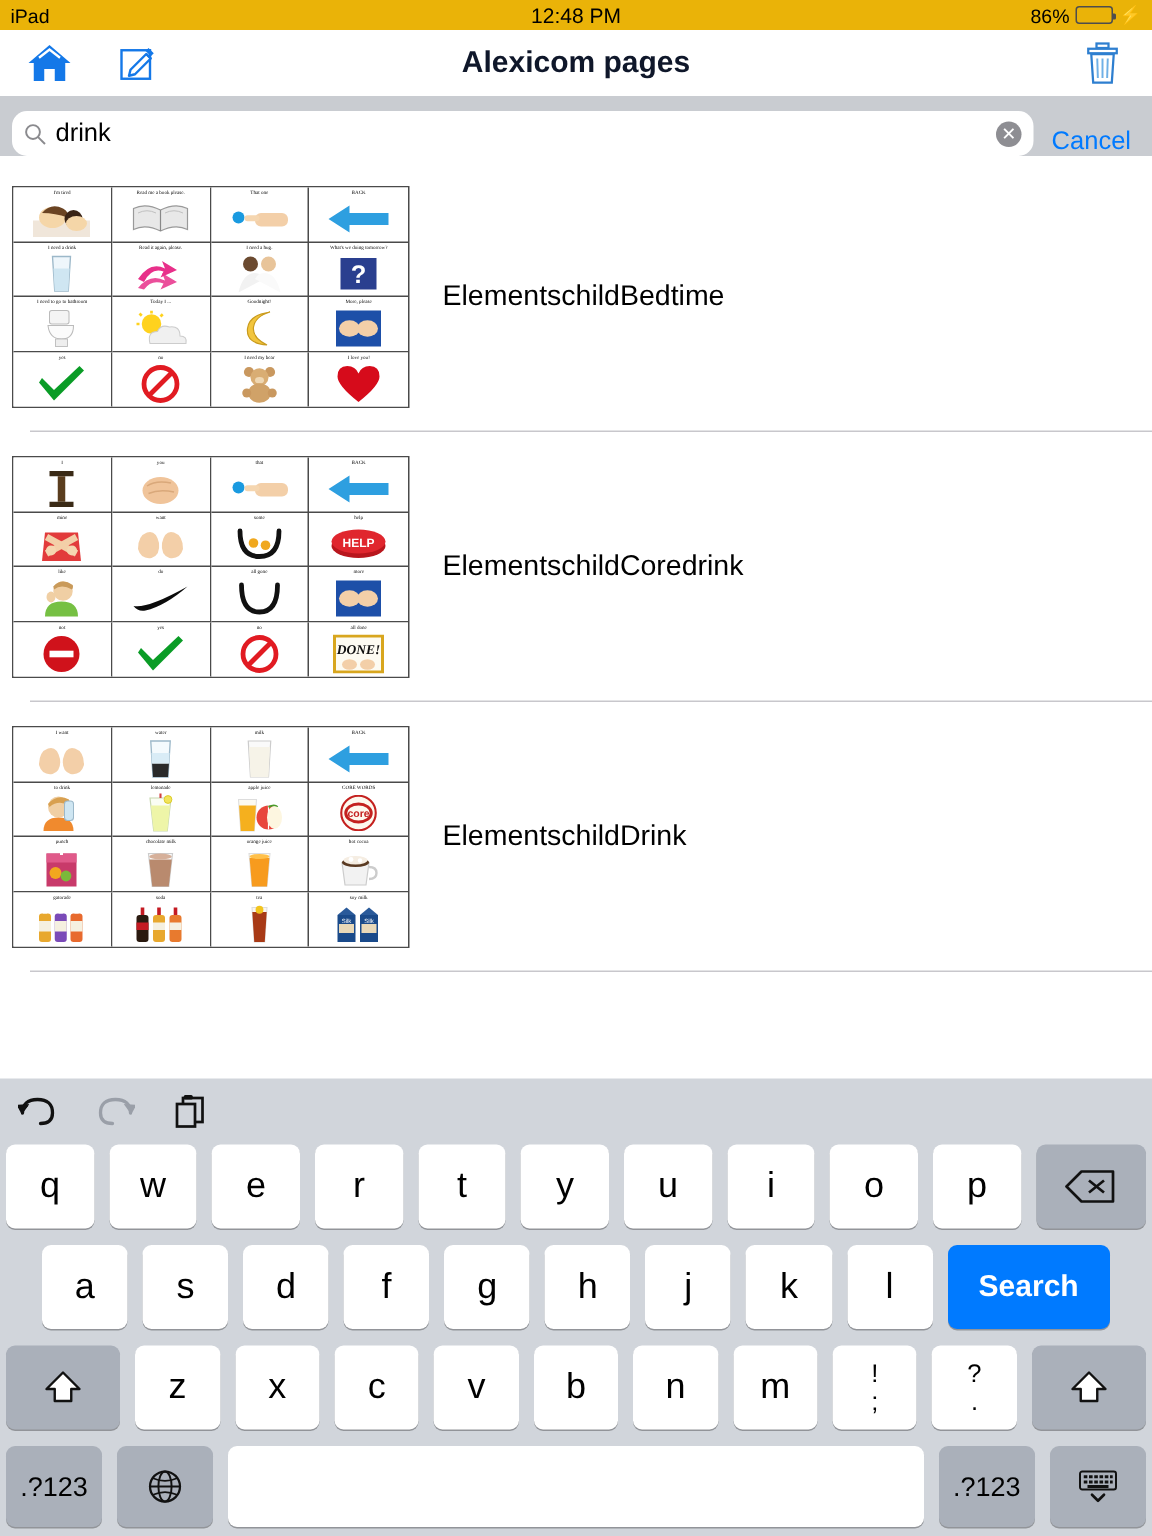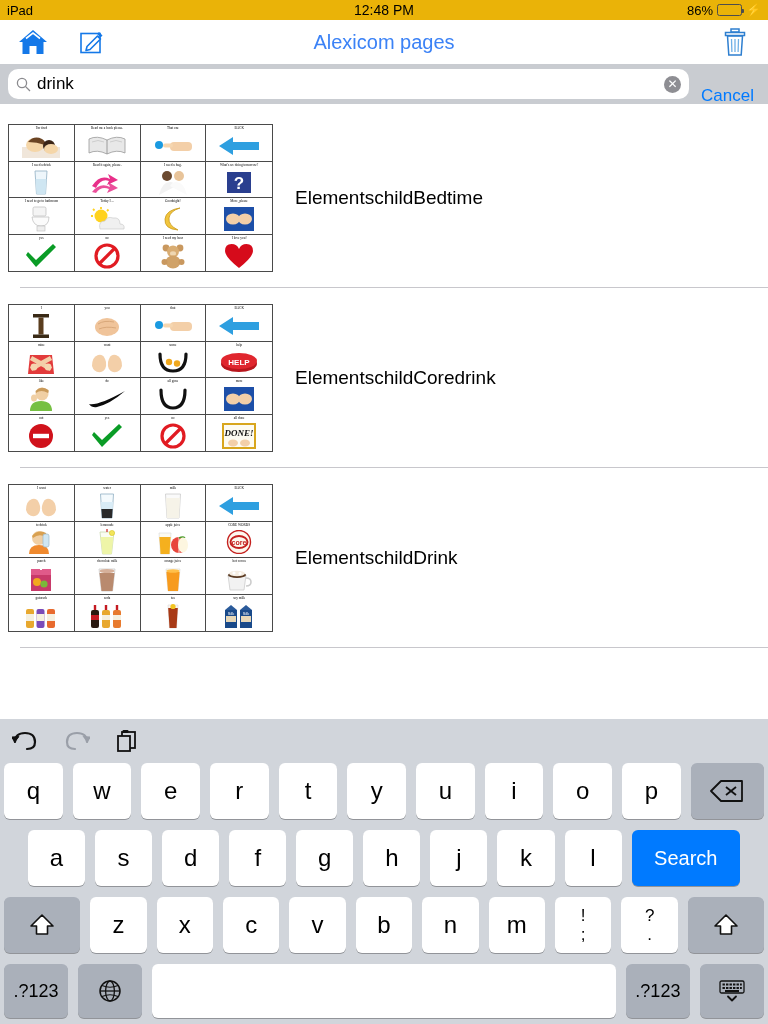--- a/index.html
+++ b/index.html
@@ -45,30 +45,30 @@
   
   .navbar {
     height: 44px; width: 100%;
     display: flex; align-items: center;
     padding: 0 18px; background: #fff;
     position: relative;
   }
   .nav-left { display: flex; align-items: center; gap: 30px; z-index: 2; }
   .nav-title {
     position: absolute; left: 0; right: 0; text-align: center;
-    font-size: 20px; color: #3b82f6; font-weight: 400;
+    font-size: 20px; color: #0f172a; font-weight: 700;
   }
   .nav-right { margin-left: auto; z-index: 2; }
   .icon-btn { cursor: pointer; display: flex; align-items: center; }
 
   
   .searchbar {
     height: 40px; width: 100%;
     background: #c9ccd1;
-    display: flex; align-items: center;
+    display: flex; align-items: flex-end;
     padding: 0 8px; gap: 8px;
   }
   .search-field {
     flex: 1; height: 30px; background: #fff; border-radius: 10px;
     display: flex; align-items: center; padding: 0 8px; gap: 6px;
     position: relative;
   }
   .search-icon { width: 15px; height: 15px; flex: 0 0 auto; }
   .search-value {
     flex: 1; font-size: 17px; color: #000; line-height: 1;
@@ -159,21 +159,21 @@
   .key.dark { background: #aab0ba; }
   .key.blue { background: #007aff; color: #fff; font-size: 20px; }
   .key.dual {
     flex-direction: column; justify-content: center; gap: 2px;
     font-size: 17px; line-height: 1;
   }
   .key.dual .k-sub { font-size: 17px; }
   .row1 .key { flex: 1 1 0; }
   .row1 .key.backspace { flex: 1.25 1 0; }
   .row2 { padding: 0 24px; }
-  .row2 .key.blue { flex: 1.9 1 0; }
+  .row2 .key.blue { flex: 1.9 1 0; font-weight: bold; }
   .row3 .key.shift { flex: 1.35 1 0; }
   .row4 { height: 54px; }
   .row4 .key.num { flex: 1.05 1 0; font-size: 18px; }
   .row4 .key.globe { flex: 1.05 1 0; }
   .row4 .key.space { flex: 7.6 1 0; }
   .row4 .key.hide { flex: 1.05 1 0; }
   .key svg { display: block; }
 </style>
 </head>
 <body>

